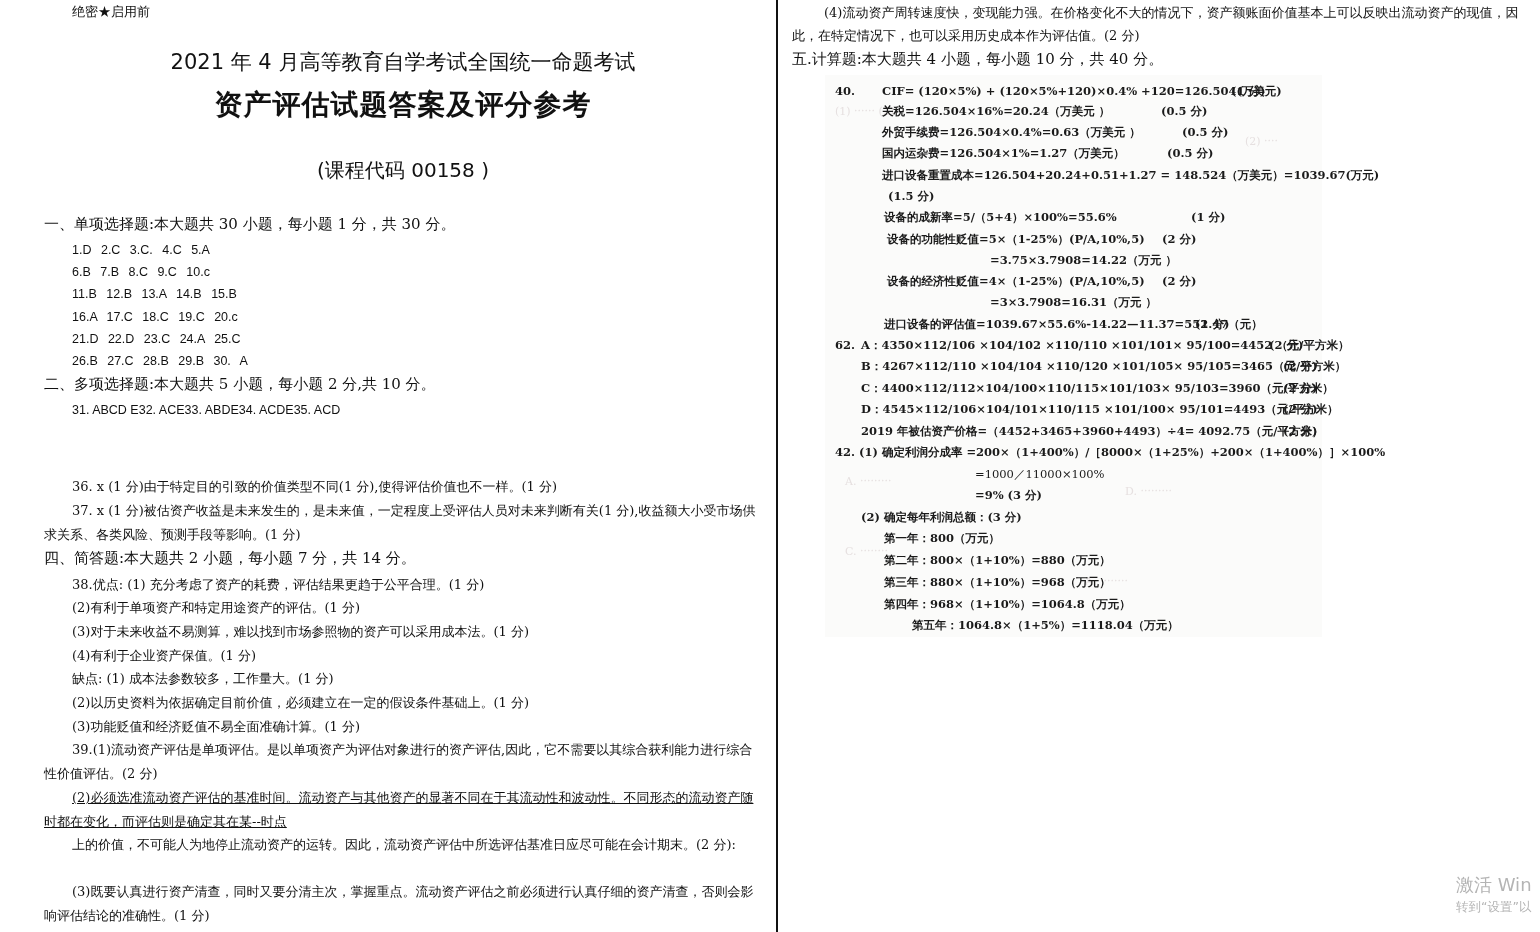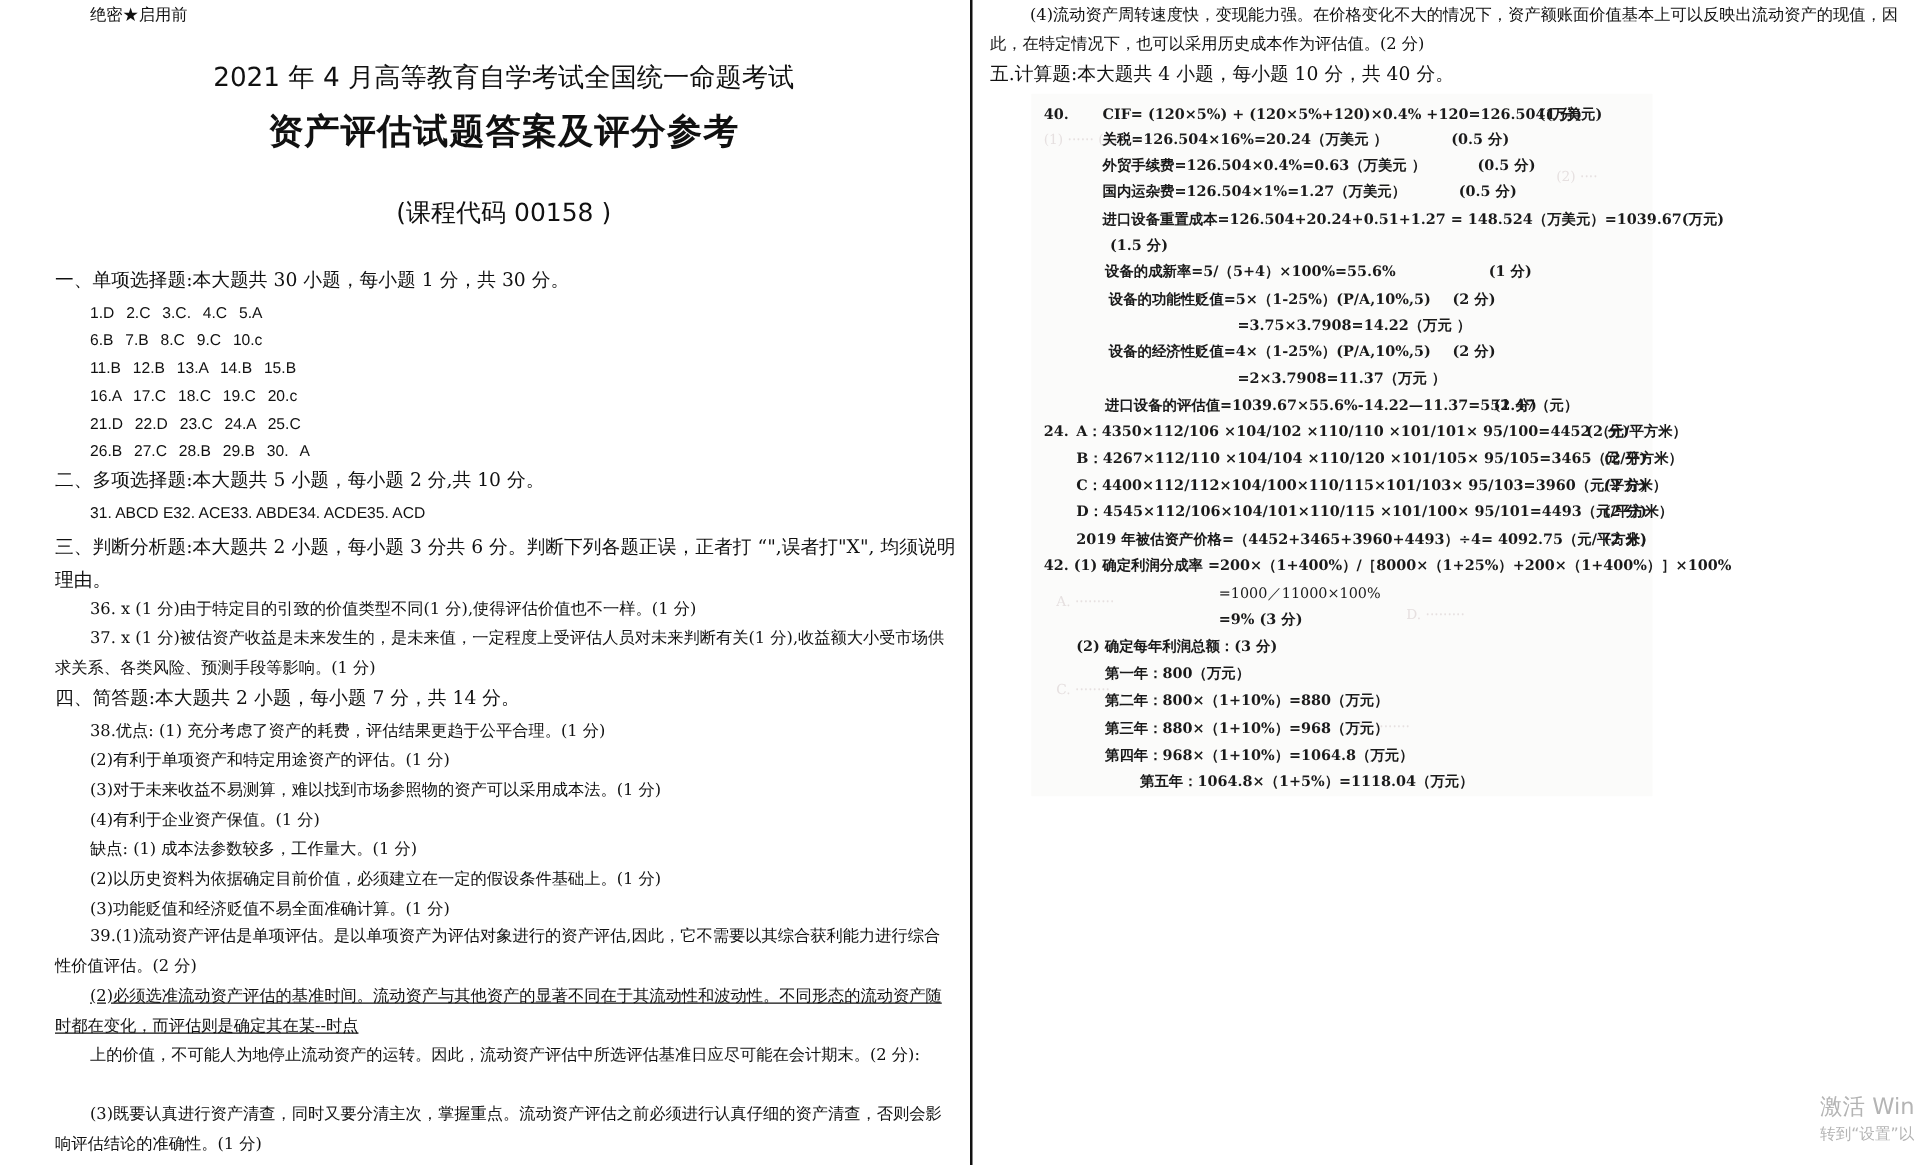--- a/index.html
+++ b/index.html
@@ -51,21 +51,20 @@
   <div class="abs mc" style="top:243px;">1.D   2.C   3.C.   4.C   5.A</div>
   <div class="abs mc" style="top:265px;">6.B   7.B   8.C   9.C   10.c</div>
   <div class="abs mc" style="top:287px;">11.B   12.B   13.A   14.B   15.B</div>
   <div class="abs mc" style="top:310px;">16.A   17.C   18.C   19.C   20.c</div>
   <div class="abs mc" style="top:332px;">21.D   22.D   23.C   24.A   25.C</div>
   <div class="abs mc" style="top:354px;">26.B   27.C   28.B   29.B   30. A</div>
 
   <div class="abs sec-head" style="top:375px;text-align:right;">二、多项选择题:本大题共 5 小题，每小题 2 分,共 10 分。</div>
   <div class="abs mc" style="top:403px; word-spacing:0;">31. ABCD E32. ACE33. ABDE34. ACDE35. ACD</div>
 
-  <div class="abs sec-head" style="top:424px; width:722px; white-space:normal; line-height:27px; font-size:15px;">三、判断分析题:本大题共 2 小题，每小题 3 分共 6 分。判断下列各题正误，正者打 “",误者打"X", 均须说明理由。</div>
   <div class="abs item" style="top:478px;">36. x (1 分)由于特定目的引致的价值类型不同(1 分),使得评估价值也不一样。(1 分)</div>
   <div class="abs para" style="top:499px;">37. x (1 分)被估资产收益是未来发生的，是未来值，一定程度上受评估人员对未来判断有关(1 分),收益额大小受市场供求关系、各类风险、预测手段等影响。(1  分)</div>
 
   <div class="abs sec-head" style="top:549px;">四、简答题:本大题共 2 小题，每小题 7 分，共 14 分。</div>
   <div class="abs item" style="top:576px;">38.优点: (1)  充分考虑了资产的耗费，评估结果更趋于公平合理。(1  分)</div>
   <div class="abs item" style="top:599px;">(2)有利于单项资产和特定用途资产的评估。(1  分)</div>
   <div class="abs item" style="top:623px;">(3)对于未来收益不易测算，难以找到市场参照物的资产可以采用成本法。(1 分)</div>
   <div class="abs item" style="top:647px;">(4)有利于企业资产保值。(1  分)</div>
   <div class="abs item" style="top:670px;">缺点: (1)  成本法参数较多，工作量大。(1  分)</div>
   <div class="abs item" style="top:694px;">(2)以历史资料为依据确定目前价值，必须建立在一定的假设条件基础上。(1 分)</div>
@@ -103,25 +102,25 @@
     <div class="abs" style="left:342px; top:71px;">(0.5 分)</div>
     <div class="abs" style="left:57px; top:93px;">进口设备重置成本=126.504+20.24+0.51+1.27 =   148.524（万美元）=1039.67(万元)</div>
     <div class="abs" style="left:63px; top:114px;">(1.5 分)</div>
     <div class="abs" style="left:59px; top:135px;">设备的成新率=5/（5+4）×100%=55.6%</div>
     <div class="abs" style="left:366px; top:135px;">(1 分)</div>
     <div class="abs" style="left:62px; top:157px;">设备的功能性贬值=5×（1-25%）(P/A,10%,5)</div>
     <div class="abs" style="left:337px; top:157px;">(2 分)</div>
     <div class="abs" style="left:165px; top:178px;">=3.75×3.7908=14.22（万元 ）</div>
     <div class="abs" style="left:62px; top:199px;">设备的经济性贬值=4×（1-25%）(P/A,10%,5)</div>
     <div class="abs" style="left:337px; top:199px;">(2 分)</div>
-    <div class="abs" style="left:165px; top:220px;">=2×3.7908=11.37（万元 ）</div>
+    <div class="abs" style="left:165px; top:220px;">=3×3.7908=16.31（万元 ）</div>
     <div class="abs" style="left:59px; top:242px;">进口设备的评估值=1039.67×55.6%-14.22—11.37=552.47（元）</div>
     <div class="abs" style="left:370px; top:242px;">(1 分)</div>
 
-    <div class="abs" style="left:10px; top:263px;">24.</div>
+    <div class="abs" style="left:10px; top:263px;">62.</div>
     <div class="abs" style="left:36px; top:263px;">A：4350×112/106 ×104/102 ×110/110 ×101/101× 95/100=4452  （元/平方米）</div>
     <div class="abs" style="left:444px; top:263px;">(2 分)</div>
     <div class="abs" style="left:36px; top:284px;">B：4267×112/110 ×104/104 ×110/120 ×101/105× 95/105=3465（元/平方米）</div>
     <div class="abs" style="left:458px; top:284px;">(2 分)</div>
     <div class="abs" style="left:36px; top:306px;">C：4400×112/112×104/100×110/115×101/103× 95/103=3960（元/平方米）</div>
     <div class="abs" style="left:458px; top:306px;">(2 分)</div>
     <div class="abs" style="left:36px; top:327px;">D：4545×112/106×104/101×110/115 ×101/100× 95/101=4493（元/平方米）</div>
     <div class="abs" style="left:458px; top:327px;">(2 分)</div>
     <div class="abs" style="left:36px; top:349px;">2019 年被估资产价格=（4452+3465+3960+4493）÷4=  4092.75（元/平方米）</div>
     <div class="abs" style="left:458px; top:349px;">(2 分)</div>

